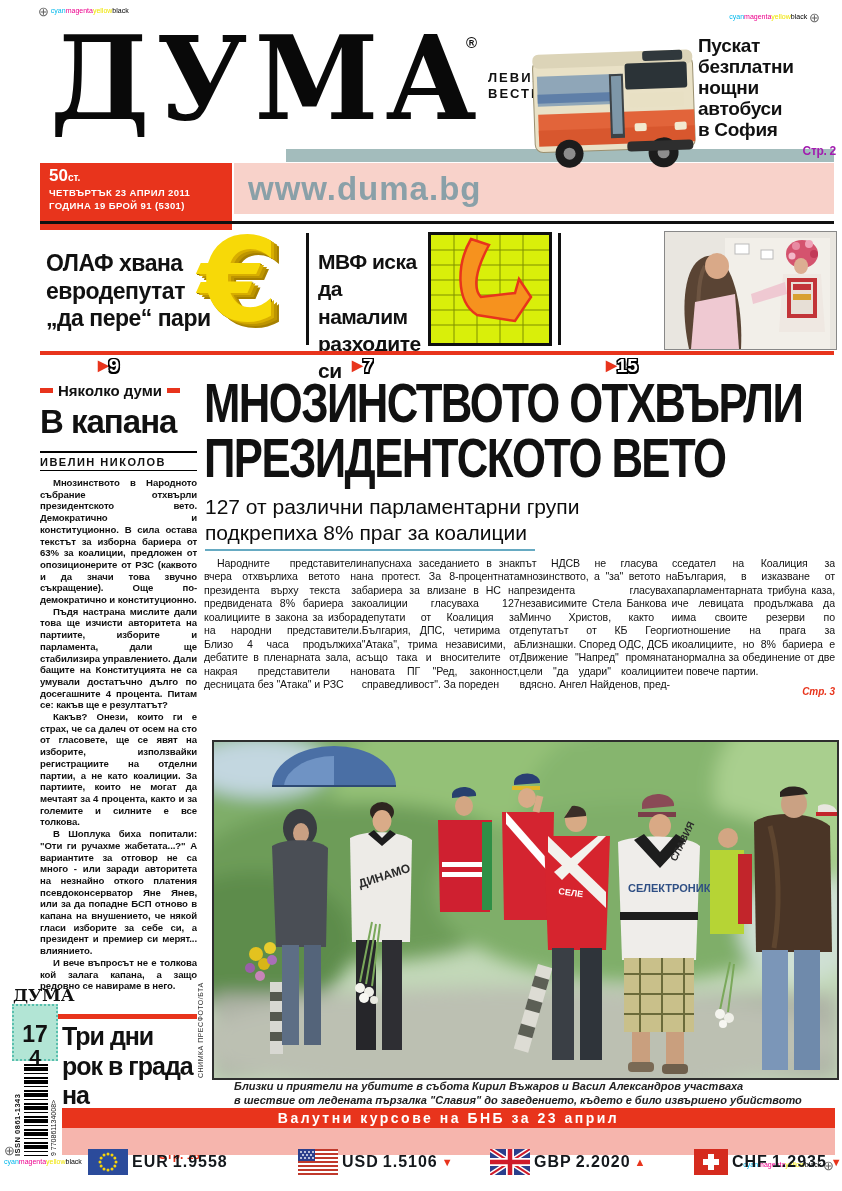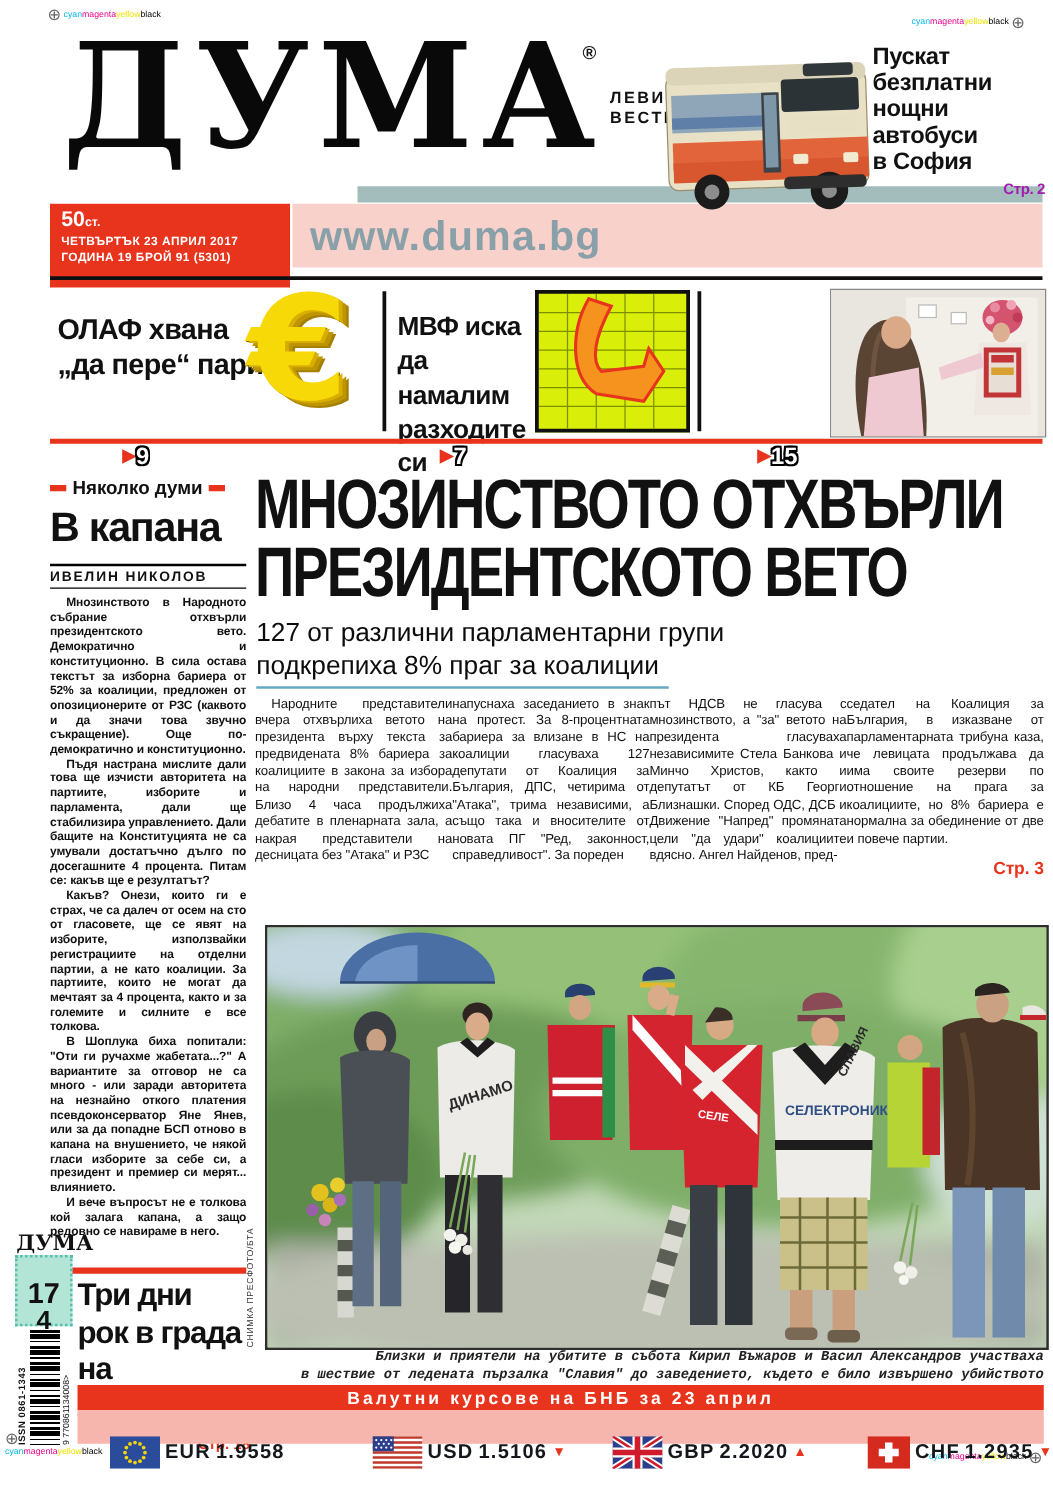--- a/index.html
+++ b/index.html
@@ -54,27 +54,27 @@
   .op-body p{font-size:9.6px;font-weight:700;line-height:1.22;text-align:justify;margin:0;text-indent:13px;letter-spacing:-0.1px;}
   .redrule-bot{position:absolute;top:1014px;left:40px;width:157px;height:5px;background:#e8341c;}
   
   .headline{position:absolute;top:376px;left:204px;white-space:nowrap;}
   .headline div{font-size:56px;font-weight:800;line-height:0.98;letter-spacing:-2px;transform:scaleX(0.78);transform-origin:left;}
   .subhead{position:absolute;top:494px;left:205px;font-size:21px;line-height:1.26;color:#0c0c0c;}
   .bluerule{position:absolute;top:549px;left:205px;width:330px;height:2px;background:#66aac2;}
   .cols{position:absolute;top:557px;left:204px;width:631px;height:178px;display:flex;gap:0;overflow:hidden;}
   .col{flex:1;font-size:10.6px;line-height:1.27;text-align:justify;letter-spacing:-0.1px;}
   .col:first-child{text-indent:13px;}
-  .pstr3{text-align:right;color:#e8341c;font-weight:bold;font-size:14px;margin-top:8px;}
+  .pstr3{text-align:right;color:#e8341c;font-weight:bold;font-size:10px;margin-top:8px;font-style:italic;}
   
   .photo{position:absolute;top:740px;left:212px;width:623px;height:336px;border:2px solid #2e2e2e;box-sizing:content-box;background:#b9c9ad;}
   .pcredit{position:absolute;left:197px;top:948px;height:130px;font-size:7px;letter-spacing:.5px;color:#333;
            writing-mode:vertical-rl;transform:rotate(180deg);}
-  .caption{position:absolute;top:1080px;left:234px;width:601px;text-align:right;
-           font-family:Liberation Mono, monospace;font-style:italic;font-weight:700;font-size:11px;line-height:1.25;color:#222;}
+  .caption{position:absolute;top:1080px;left:234px;width:601px;text-align:left;
+           font-family:Liberation Sans, sans-serif;font-style:italic;font-weight:700;font-size:11px;line-height:1.25;color:#222;}
   
   .minilogo{position:absolute;top:985px;left:13px;font-family:"DejaVu Serif",serif;font-weight:bold;font-size:17px;}
   .mintbox{position:absolute;top:1004px;left:12px;width:46px;height:57px;background:#b2e5d5;border:2px dotted #58bfae;
            box-sizing:border-box;text-align:center;font-weight:800;line-height:1.05;padding-top:16px;}
   .mintbox .d1{font-size:23px;} .mintbox .d2{font-size:21px;}
   .barcode{position:absolute;top:1064px;left:13px;height:92px;display:flex;align-items:stretch;gap:2px;}
   .vtext{writing-mode:vertical-rl;transform:rotate(180deg);}
   .bc-issn{font-size:7.5px;font-weight:bold;letter-spacing:.5px;}
   .bc-bars{width:24px;background:repeating-linear-gradient(180deg,#000 0 2px,#fff 2px 3px,#000 3px 7px,#fff 7px 9px,#000 9px 10px,#fff 10px 13px);}
   .bc-num{font-size:7px;}
@@ -111,21 +111,21 @@
   <div class="logo">ДУМА</div>
   <div class="logo-reg">®</div>
   <div class="tagline">
     <div>ЛЕВИЯТ</div>
     <div>ВЕСТНИК</div>
   </div>
   <div class="tealbar"></div>
 
   <div class="pricebox">
     <div><span class="price-big">50</span><span class="price-small">ст.</span></div>
-    <div class="dateline">ЧЕТВЪРТЪК 23 АПРИЛ 2017</div>
+    <div class="dateline">ЧЕТВЪРТЪК 23 АПРИЛ 2011</div>
     <div class="dateline">ГОДИНА 19 БРОЙ 91 (5301)</div>
   </div>
   <div class="webbox">
     <span class="website">www.duma.bg</span>
   </div>
 
   <div class="busbox">
     <svg width="182" height="156" viewBox="0 0 182 156">
       <g transform="rotate(-2 90 80)">
         <rect x="8" y="30" width="160" height="92" rx="8" fill="#e9e1c6" stroke="#9a9070"></rect>
@@ -156,20 +156,21 @@
     <div>нощни</div>
     <div>автобуси</div>
     <div>в София</div>
     <span class="pref">Стр. 2</span>
   </div>
 
   <div class="blackrule"></div>
 
   <div class="tz-left">
     <div>ОЛАФ хвана</div>
+    <div>евродепутат</div>
     <div>„да пере“ пари</div>
   </div>
   <div class="euro">€</div>
   <div class="tz-div" style="left:306px;"></div>
   <div class="tz-mid">
     <div>МВФ иска</div>
     <div>да намалим</div>
     <div>разходите си</div>
   </div>
   <div class="chartbox">
@@ -229,21 +230,21 @@
     <div class="kicker">
       <span class="rdash"></span>
       <span>Няколко думи</span>
       <span class="rdash"></span>
     </div>
     <div class="op-title">В капана</div>
     <hr class="op-rule">
     <div class="byline">ИВЕЛИН НИКОЛОВ</div>
     <hr class="op-rule2">
     <div class="op-body">
-      <p>Мнозинството в Народното събрание отхвърли президентското вето. Демократично и конституционно. В сила остава текстът за изборна бариера от 52% за коалиции, предложен от опозиционерите от РЗС (каквото и да значи това звучно съкращение). Още по-демократично и конституционно.</p>
+      <p>Мнозинството в Народното събрание отхвърли президентското вето. Демократично и конституционно. В сила остава текстът за изборна бариера от 63% за коалиции, предложен от опозиционерите от РЗС (каквото и да значи това звучно съкращение). Още по-демократично и конституционно.</p>
       <p>Пъдя настрана мислите дали това ще изчисти авторитета на партиите, изборите и парламента, дали ще стабилизира управлението. Дали бащите на Конституцията не са умували достатъчно дълго по досегашните 4 процента. Питам се: какъв ще е резултатът?</p>
       <p>Какъв? Онези, които ги е страх, че са далеч от осем на сто от гласовете, ще се явят на изборите, използвайки регистрациите на отделни партии, а не като коалиции. За партиите, които не могат да мечтаят за 4 процента, както и за големите и силните е все толкова.</p>
       <p>В Шоплука биха попитали: "Оти ги ручахме жабетата...?" А вариантите за отговор не са много - или заради авторитета на незнайно откого платения псевдоконсерватор Яне Янев, или за да попадне БСП отново в капана на внушението, че някой гласи изборите за себе си, а президент и премиер си мерят... влиянието.</p>
       <p>И вече въпросът не е толкова кой залага капана, а защо редовно се навираме в него.</p>
     </div>
   </div>
   <div class="redrule-bot"></div>
 
   <div class="headline">
     <div>МНОЗИНСТВОТО ОТХВЪРЛИ</div>

